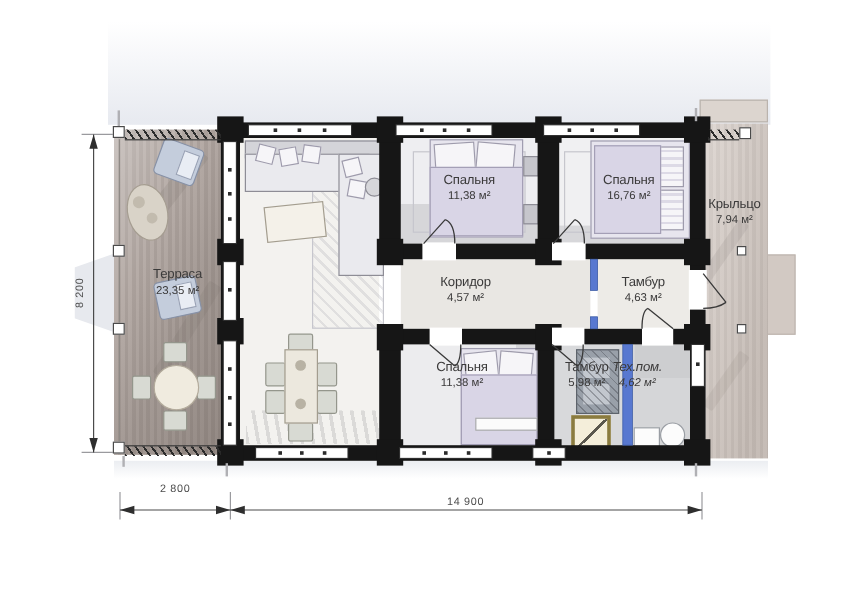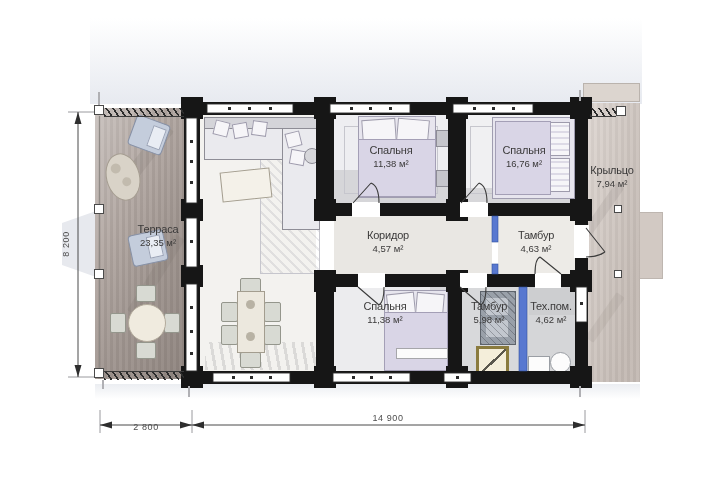--- a/index.html
+++ b/index.html
@@ -284,21 +284,21 @@
   <div class="abs post" style="left:616px;top:106px;"></div>
   <div class="abs post" style="left:614px;top:205px;width:6px;height:6px;"></div>
   <div class="abs post" style="left:614px;top:270px;width:6px;height:6px;"></div>
 
   <div class="abs pin" style="left:98px;top:92px;height:13px;"></div>
   <div class="abs pin" style="left:579px;top:90px;height:11px;"></div>
   <div class="abs pin" style="left:579px;top:386px;height:11px;"></div>
   <div class="abs pin" style="left:188px;top:386px;height:11px;"></div>
   <div class="abs pin" style="left:102px;top:380px;height:9px;"></div>
 
-  <div class="abs lbl" style="left:158px;top:223px;text-align:center;">
+  <div class="abs lbl" style="left:148px;top:223px;text-align:center;">
     <div>Терраса</div>
     <div class="area">23,35 м²</div>
   </div>
   <div class="abs lbl" style="left:391px;top:144px;">
     <div>Спальня</div>
     <div class="area">11,38 м²</div>
   </div>
   <div class="abs lbl" style="left:524px;top:144px;">
     <div>Спальня</div>
     <div class="area">16,76 м²</div>
@@ -312,26 +312,26 @@
     <div class="area">4,63 м²</div>
   </div>
   <div class="abs lbl" style="left:385px;top:300px;">
     <div>Спальня</div>
     <div class="area">11,38 м²</div>
   </div>
   <div class="abs lbl" style="left:489px;top:300px;">
     <div>Тамбур</div>
     <div class="area">5,98 м²</div>
   </div>
-  <div class="abs lbl" style="left:551px;top:300px;">
+  <div class="abs lbl" style="left:531px;top:300px;font-style:italic;">
     <div>Тех.пом.</div>
     <div class="area">4,62 м²</div>
   </div>
   <div class="abs lbl" style="left:612px;top:164px;">
     <div>Крыльцо</div>
     <div class="area">7,94 м²</div>
   </div>
 
   <div class="abs dimtxt vert" style="left:66px;top:244px;">8 200</div>
-  <div class="abs dimtxt" style="left:146px;top:422px;">2 800</div>
+  <div class="abs dimtxt" style="left:146px;top:402px;">2 800</div>
   <div class="abs dimtxt" style="left:388px;top:413px;">14 900</div>
 
 </div>
 
 </body></html>

